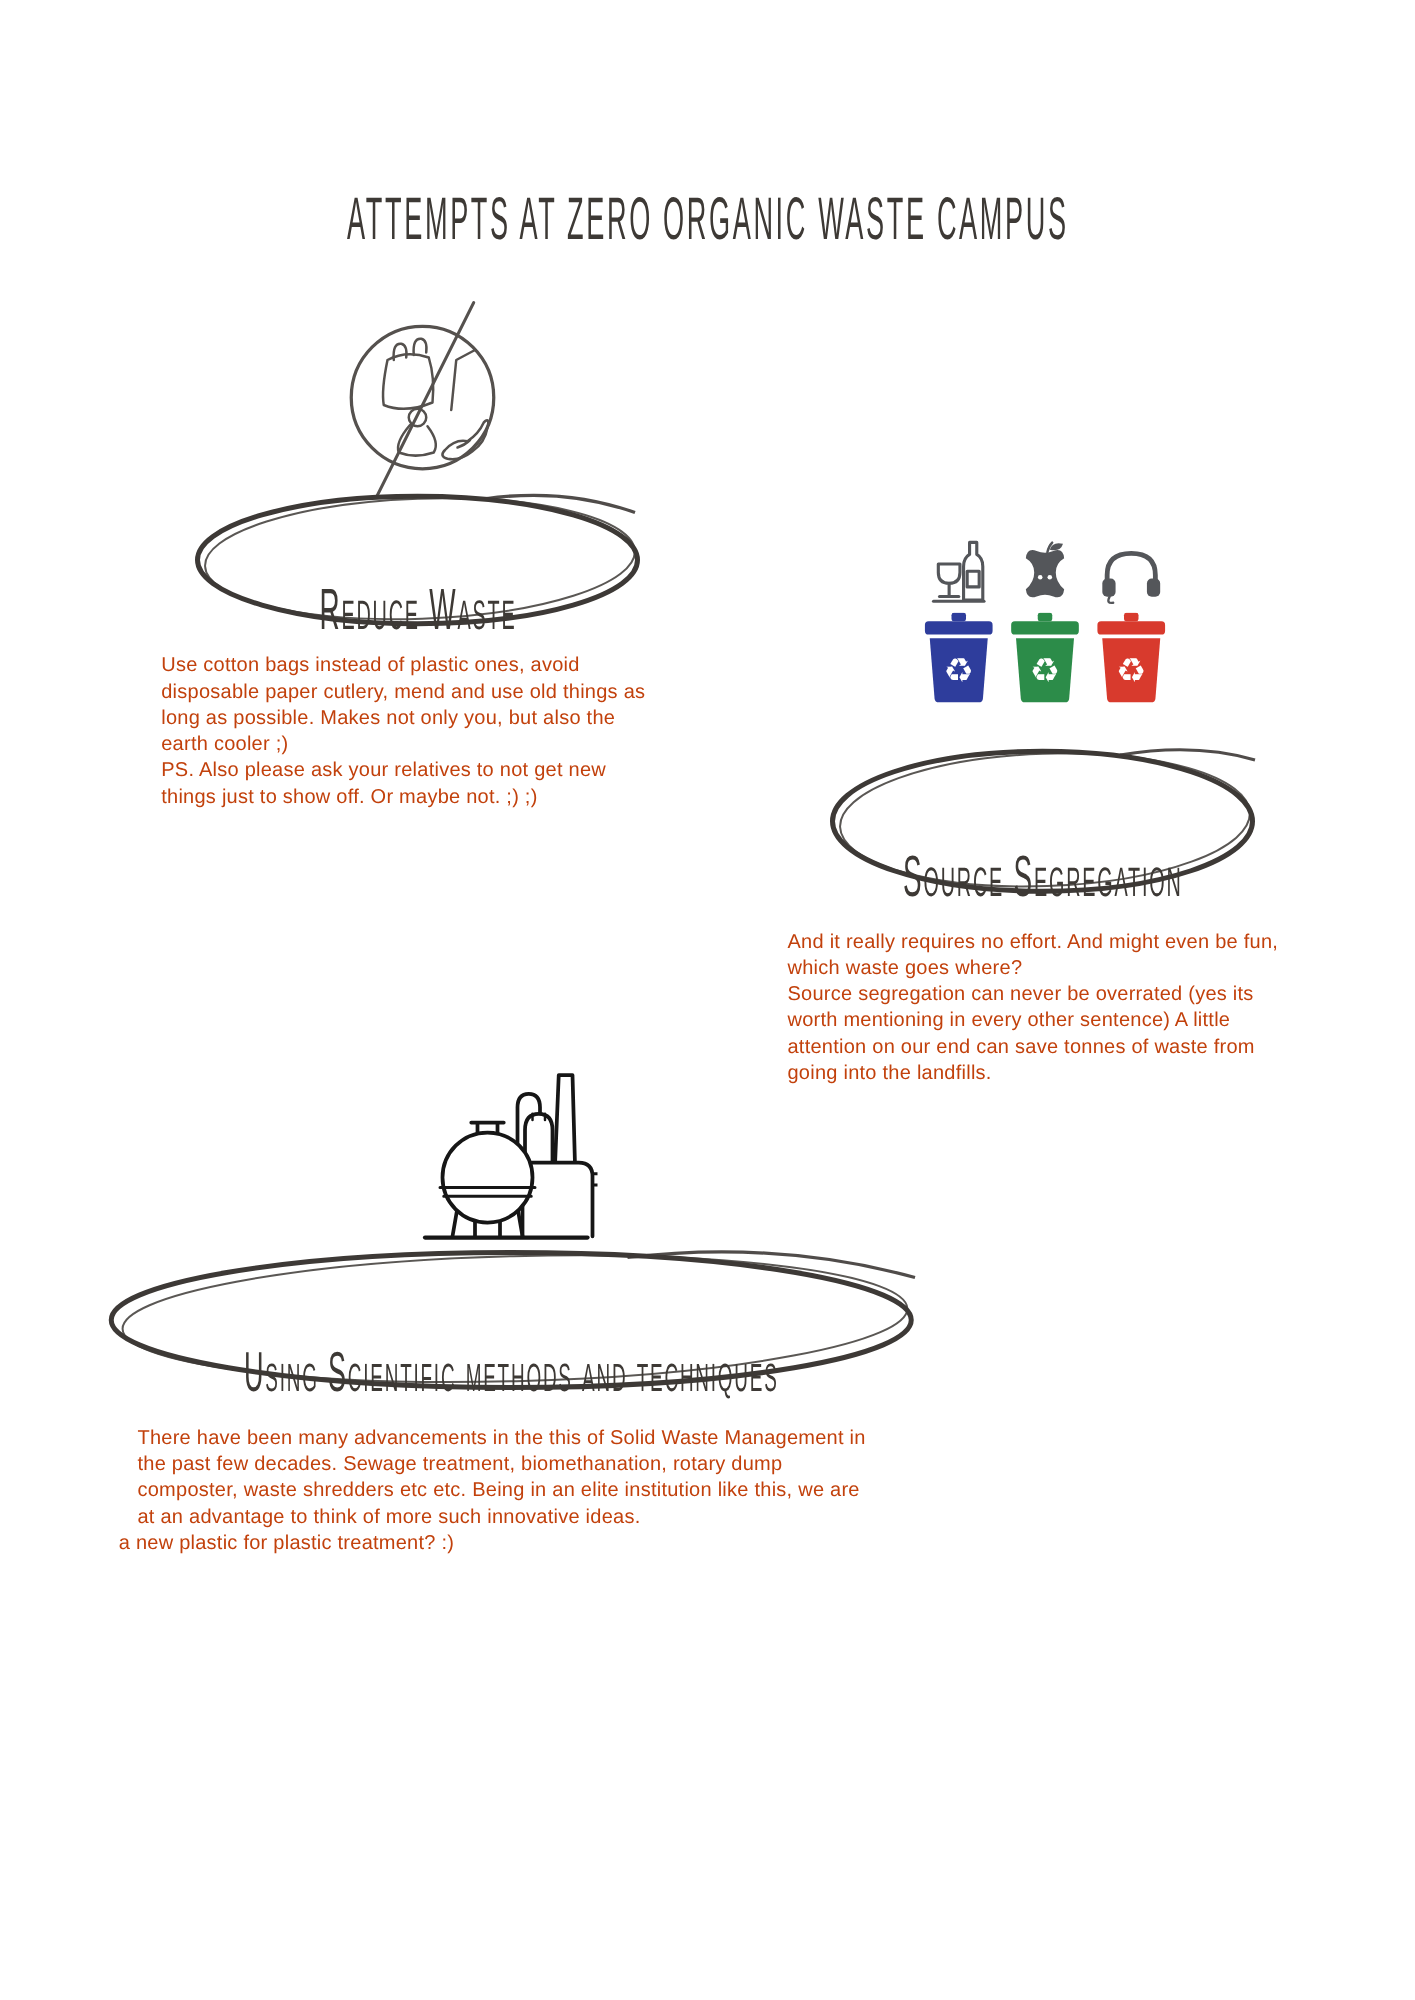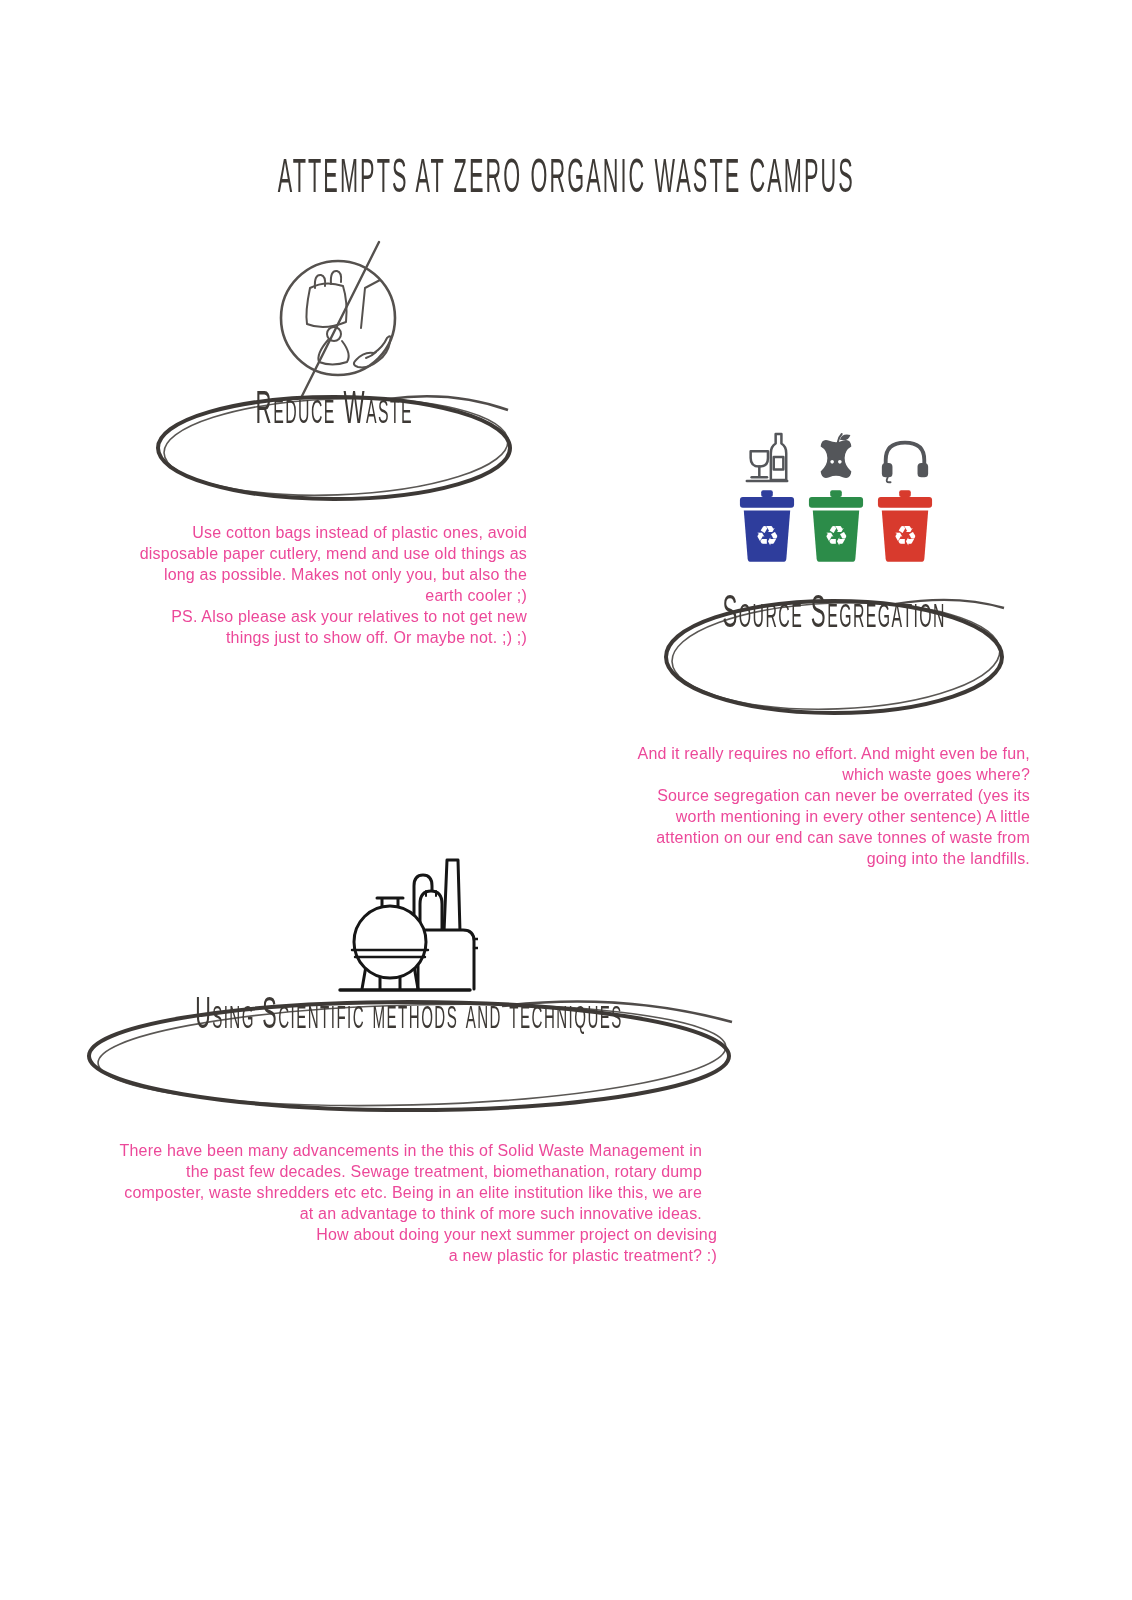--- a/index.html
+++ b/index.html
@@ -23,34 +23,34 @@
     font-weight: 400;
   }
   .page-title {
     position: absolute; left: 0; right: 0; top: 146px; height: 60px;
     display: flex; align-items: center; justify-content: center;
   }
   .page-title .hand { font-size: 31px; transform: scale(0.70, 1.55); letter-spacing: 3px; }
   
   .para {
     position: absolute;
-    color: #ec4899;
+    color: #c2410c;
     font-size: 16px;
     line-height: 21px;
-    text-align: right;
+    text-align: left;
     letter-spacing: 0.2px;
   }
   .para .block { margin: 0 auto; }
   .para .block + .block { margin-top: 0; }
   
   .oval { position: absolute; }
   .oval svg { position: absolute; left: 0; top: 0; overflow: visible; }
   .oval-label {
     position: absolute; inset: 0;
-    display: flex; align-items: flex-start; justify-content: center;
+    display: flex; align-items: flex-end; justify-content: center;
   }
   .oval-label .hand { font-size: 31px; }
   
   .abs { position: absolute; }
   
   .bins-block {
     position: absolute; left: 736px; top: 426px; width: 200px;
     display: flex; gap: 5px; flex-wrap: wrap; justify-content: space-between;
   }
   .bin-col { width: 62px; display: flex; flex-direction: column; align-items: center; }
@@ -210,17 +210,16 @@
       <ellipse cx="330" cy="59" rx="314" ry="50" stroke="#3d3936" stroke-width="1.6" transform="rotate(-1.5 327 60)" opacity="0.85"></ellipse>
       <path d="M420 10 Q540 -4 650 26" stroke="#3d3936" stroke-width="2.6" opacity="0.9"></path>
     </svg>
     <div class="oval-label">
       <span class="hand" style="font-size:30px;">Using Scientific methods and techniques</span>
     </div>
   </div>
 
   <div class="para" style="left:95px; top:1140px; width:622px;">
     <div class="block" style="max-width:592px;">There have been many advancements in the this of Solid Waste Management in the past few decades. Sewage treatment, biomethanation, rotary dump composter, waste shredders etc etc. Being in an elite institution like this, we are at an advantage to think of more such innovative ideas.</div>
-    <div class="block" style="margin-top:0;">How about doing your next summer project on devising</div>
     <div class="block" style="margin-top:0;">a new plastic for plastic treatment? :)</div>
   </div>
 
 </div>
 
 </body></html>

